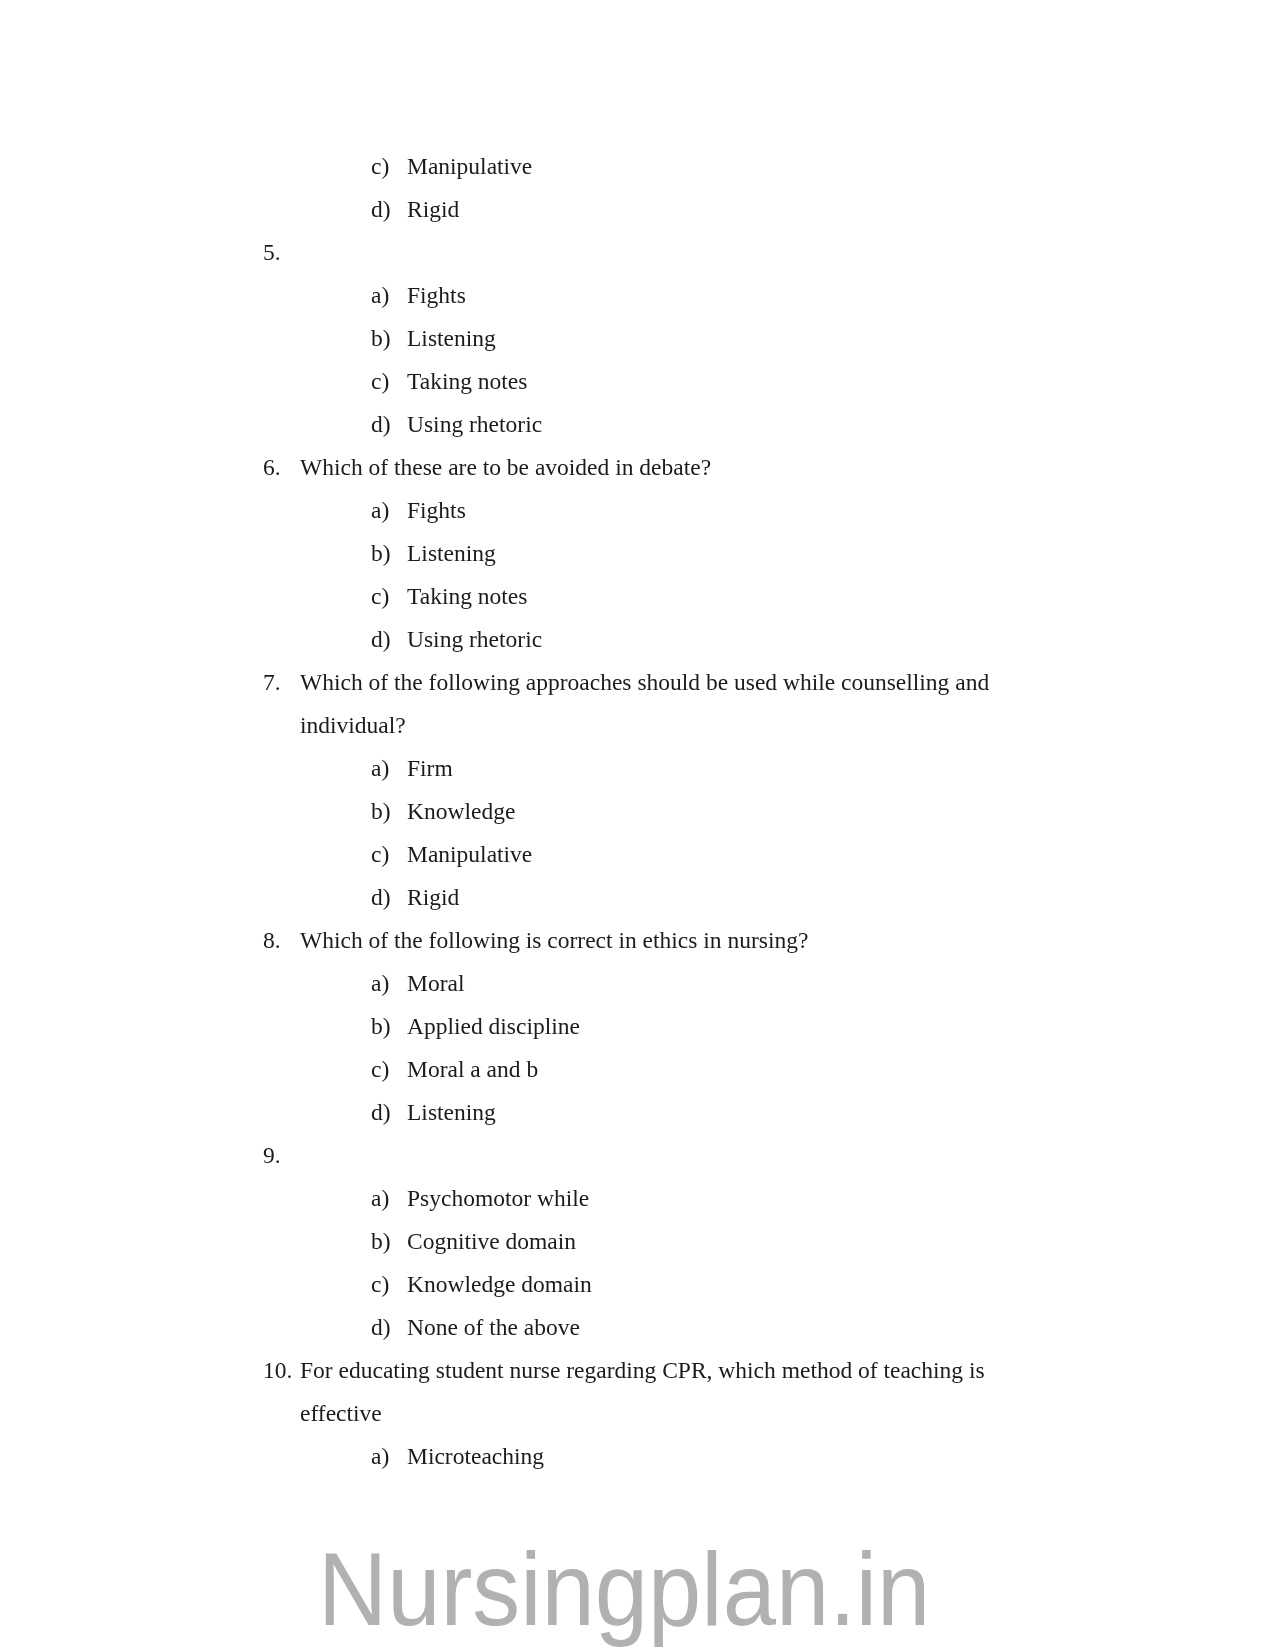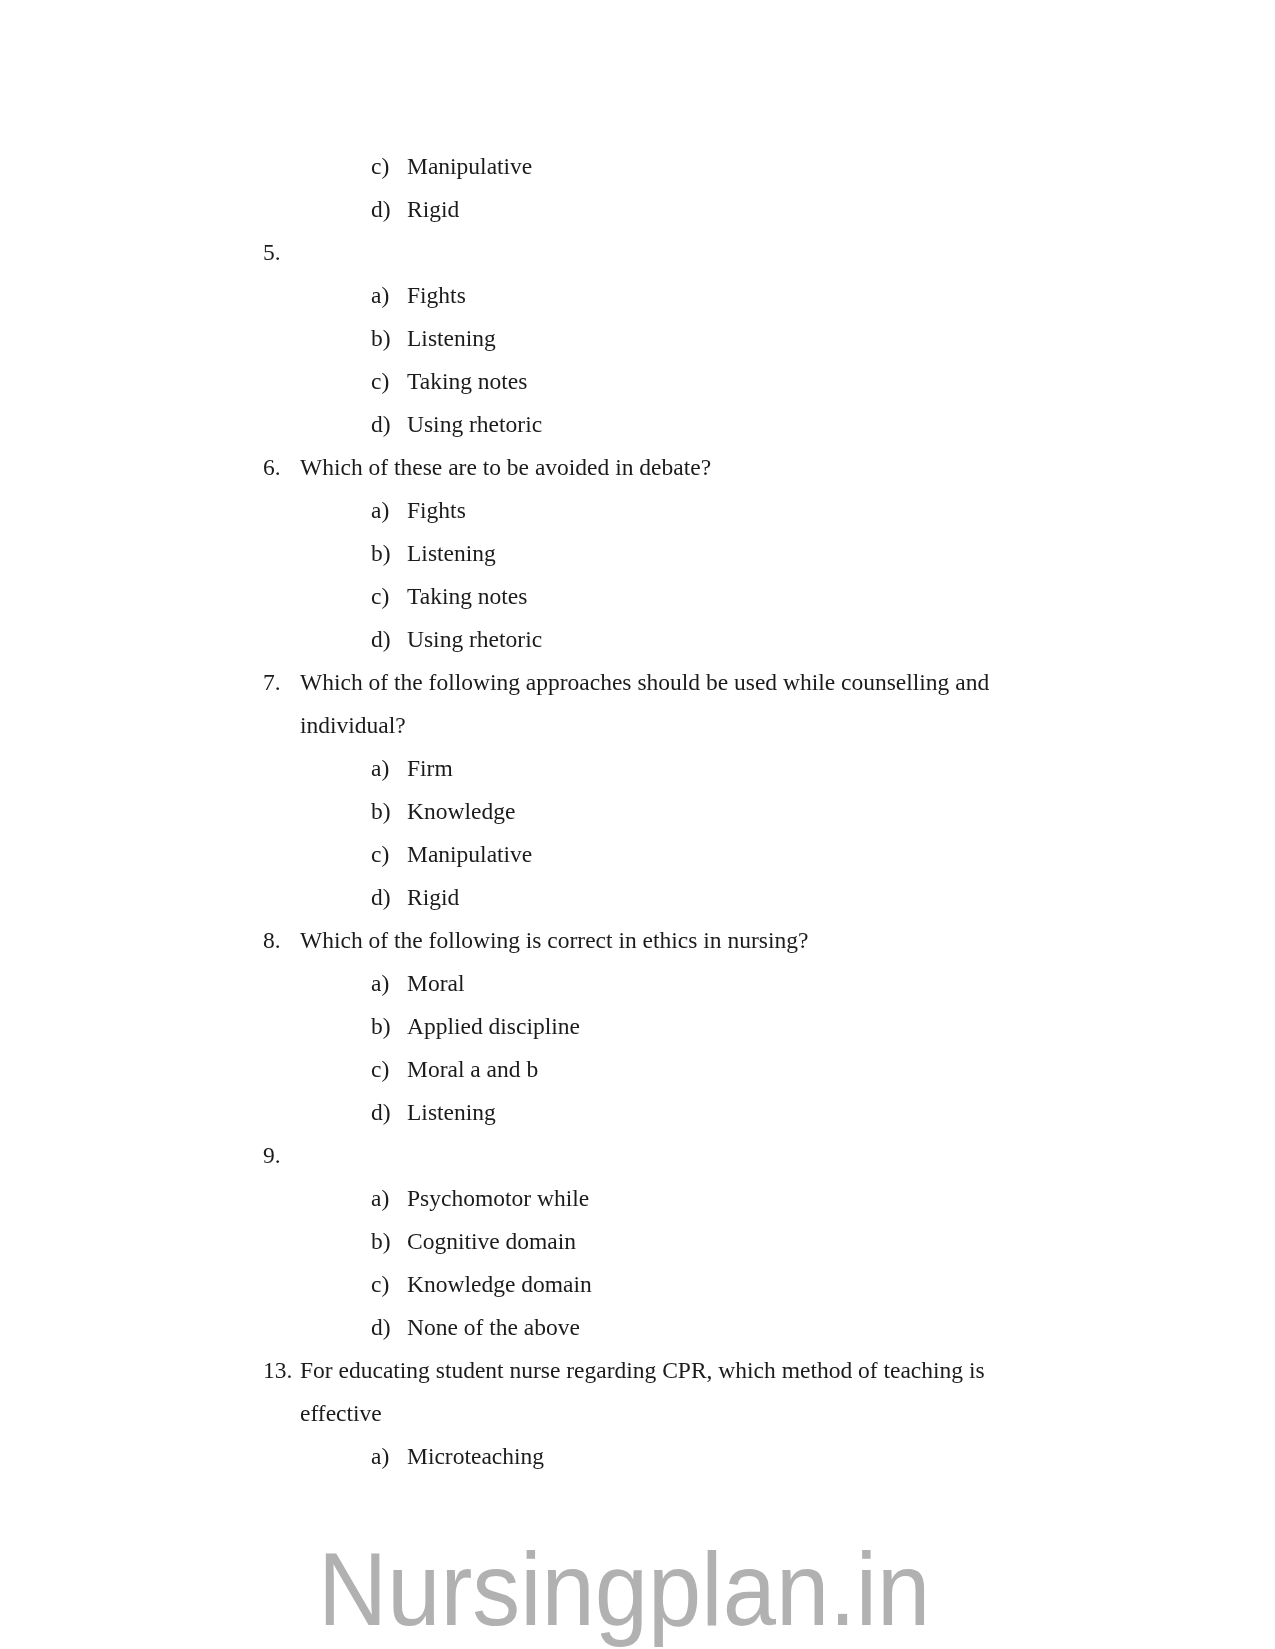--- a/index.html
+++ b/index.html
@@ -188,21 +188,21 @@
     <span class="opt-letter">c)</span>
     <span class="opt-text">Knowledge domain</span>
   </div>
 
   <div class="opt-line">
     <span class="opt-letter">d)</span>
     <span class="opt-text">None of the above</span>
   </div>
 
   <div class="q-line">
-    <span class="q-num">13.</span>
+    <span class="q-num">10.</span>
     <span class="q-text">For educating student nurse regarding CPR, which method of teaching is</span>
   </div>
 
   <div class="q-cont">effective</div>
 
   <div class="opt-line">
     <span class="opt-letter">a)</span>
     <span class="opt-text">Microteaching</span>
   </div>
 </div>

